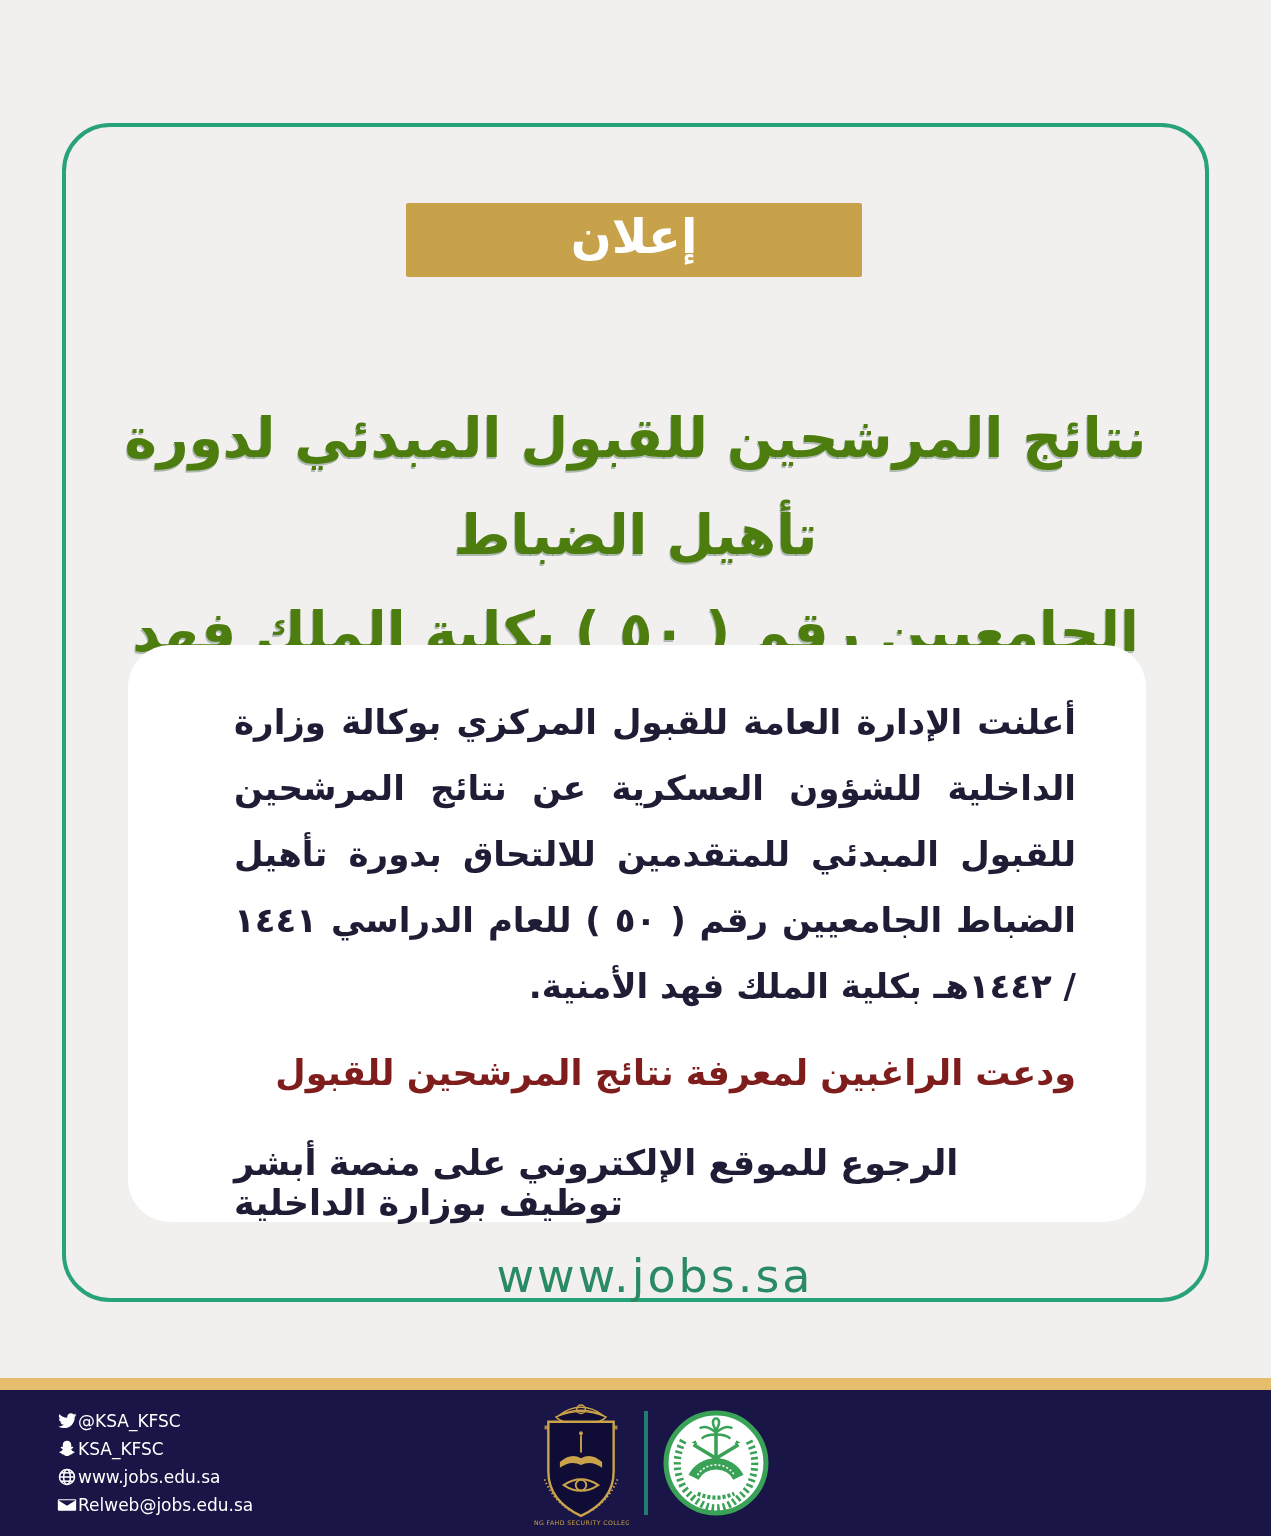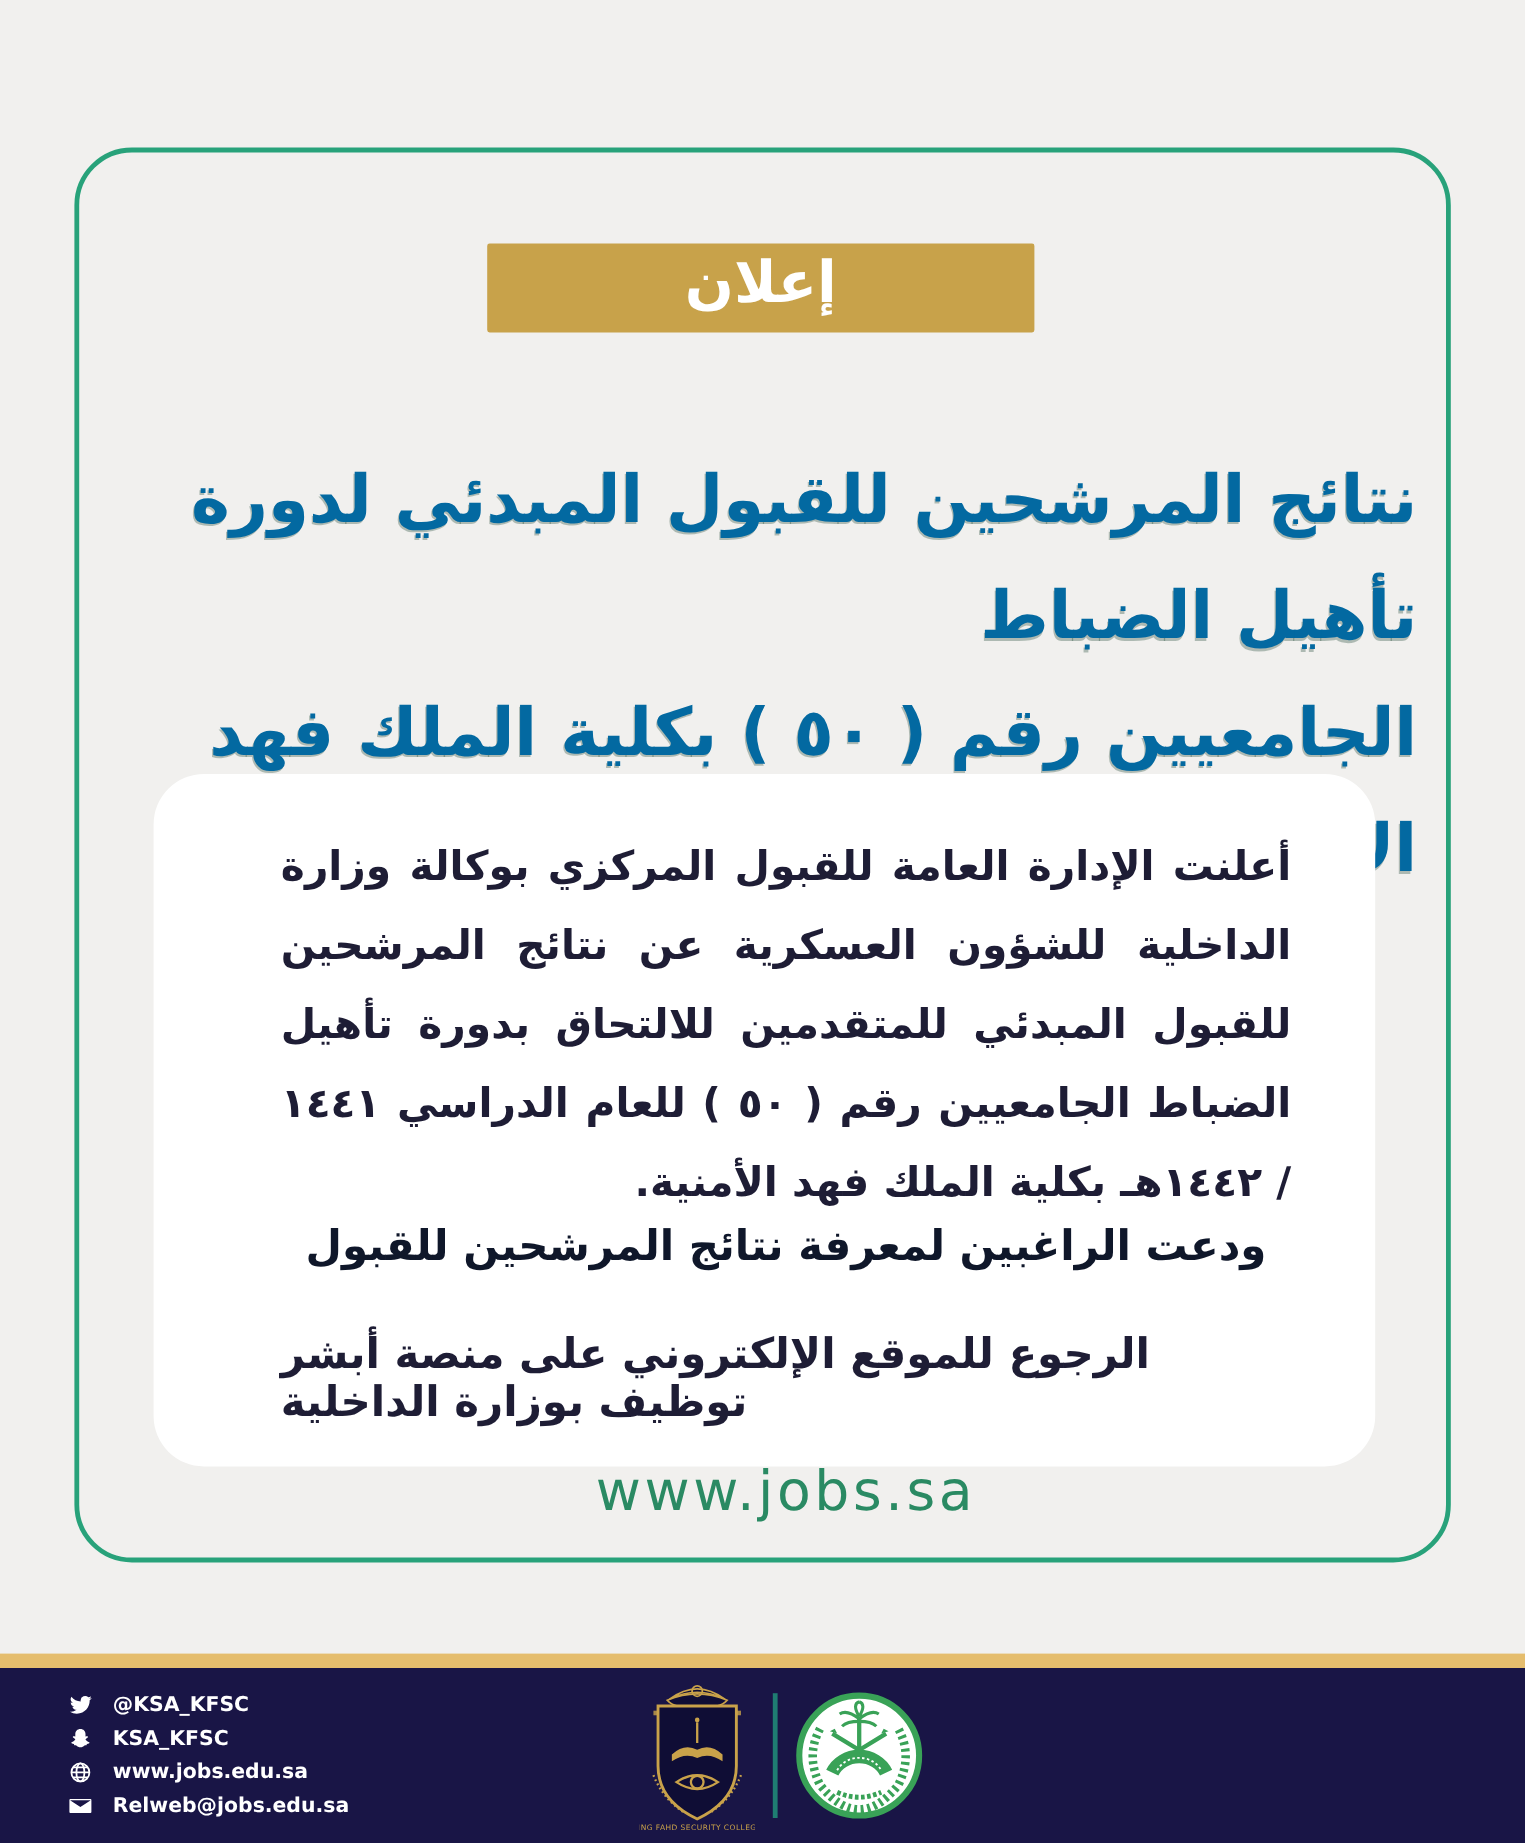--- a/index.html
+++ b/index.html
@@ -24,40 +24,40 @@
     background:#c8a24a;border-radius:2px;
     display:flex;align-items:center;justify-content:center;
   }
   .banner-label{
     color:#ffffff;font-size:48px;font-weight:bold;direction:rtl;
     padding-bottom:8px;
   }
 
   
   .heading{
-    position:absolute;left:90px;right:90px;top:368px;
-    text-align:right;direction:rtl;
-    color:#0369a1;font-weight:bold;font-size:55px;line-height:97px;
+    position:absolute;left:90px;right:90px;top:390px;
+    text-align:center;direction:rtl;
+    color:#4d7c0f;font-weight:bold;font-size:55px;line-height:97px;
     text-shadow:-1px 2px 0 rgba(15,60,40,0.30);
   }
 
   
   .card{
     position:absolute;left:128px;top:645px;width:1018px;height:577px;
     background:#ffffff;border-radius:42px;
     box-sizing:border-box;padding:44px 70px 0 106px;
     direction:rtl;
   }
   .card-paragraph{
     font-size:34px;font-weight:bold;color:#1e1d35;
     line-height:66px;text-align:justify;text-align-last:right;
   }
   .card-invite{
-    text-align:center;
-    color:#0f172a;font-size:35px;font-weight:bold;
+    margin-top:34px;text-align:right;
+    color:#7f1d1d;font-size:35px;font-weight:bold;
   }
   .card-website-line{
     margin-top:50px;text-align:left;
     color:#1e1d35;font-size:35px;font-weight:bold;
   }
   .card-url{
     margin-top:26px;text-align:center;direction:ltr;
     color:#2a8a63;font-size:46px;font-weight:normal;letter-spacing:3px;
   }
 
@@ -68,22 +68,22 @@
   }
   .footer{
     position:absolute;left:0;top:1390px;width:1271px;height:146px;
     background:#191546;
   }
   .social{
     position:absolute;left:56px;top:20px;
     display:flex;flex-direction:column;gap:6px;
   }
   .social-row{
-    display:flex;align-items:center;gap:16px;
-    color:#ffffff;font-size:17px;font-weight:bold;height:22px;
+    display:flex;align-items:center;
+    color:#ffffff;font-size:17px;font-weight:normal;height:22px;
   }
   .social-row .icon{width:22px;height:22px;display:flex;align-items:center;justify-content:center;}
   .social-row .icon svg{width:20px;height:20px;fill:#ffffff;stroke:none;}
   .social-row .icon svg.stroked{fill:none;stroke:#ffffff;stroke-width:1.8px;}
 
   .logos{
     position:absolute;left:533px;top:6px;height:134px;
     display:flex;align-items:center;gap:15px;
   }
   .logo-divider{width:4px;height:104px;background:#1f7d72;}

